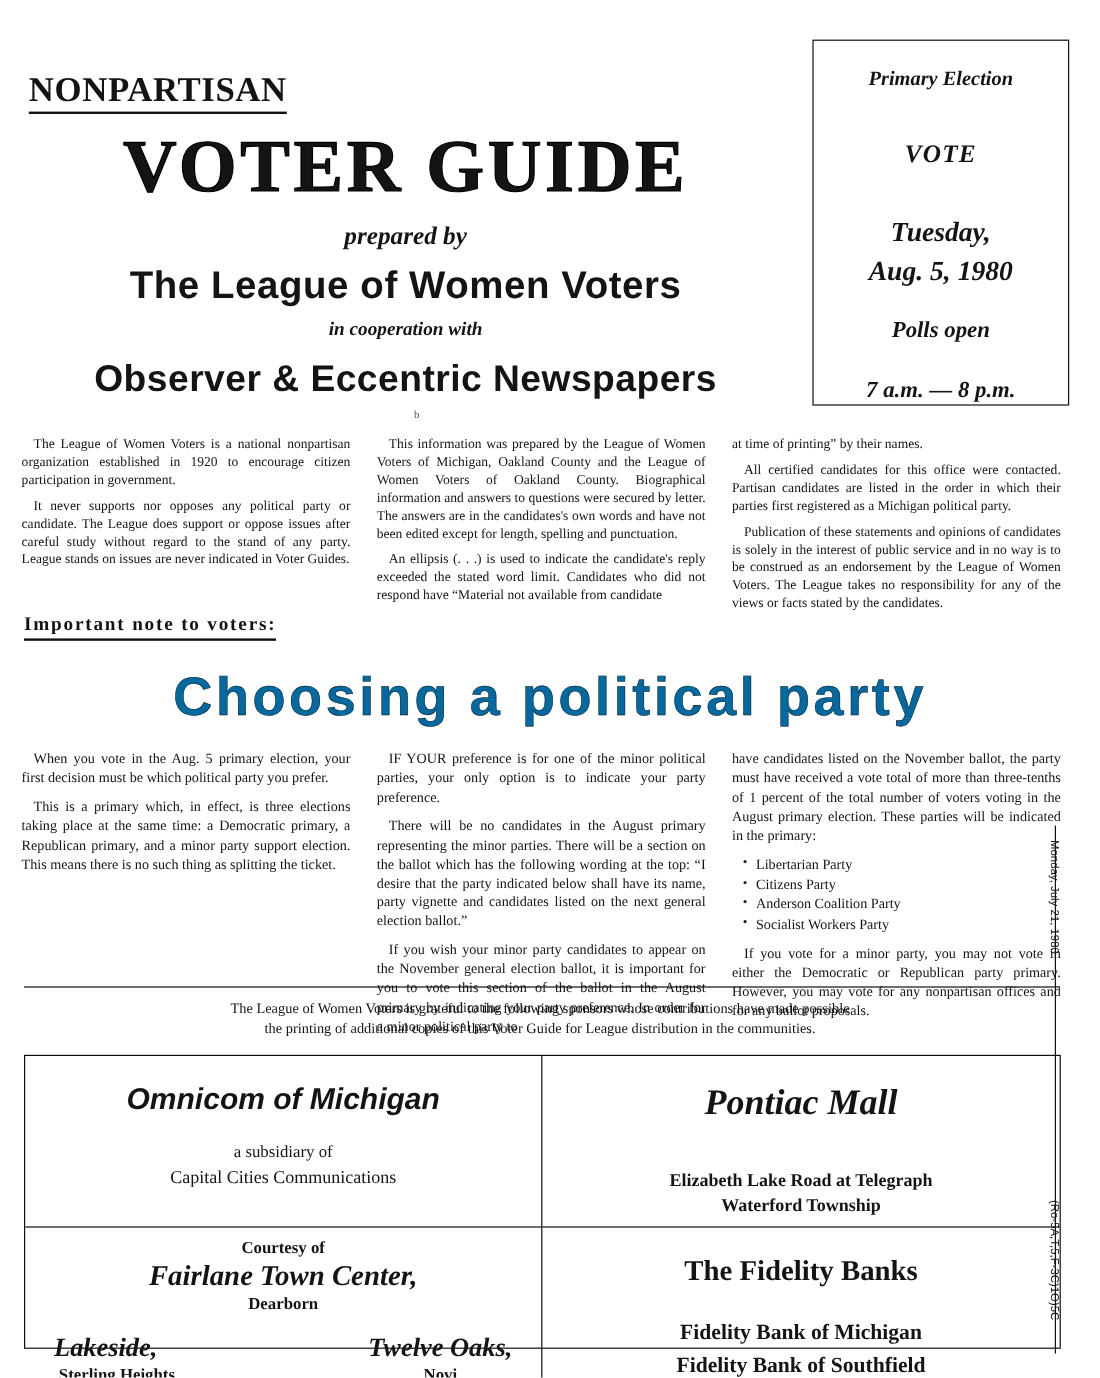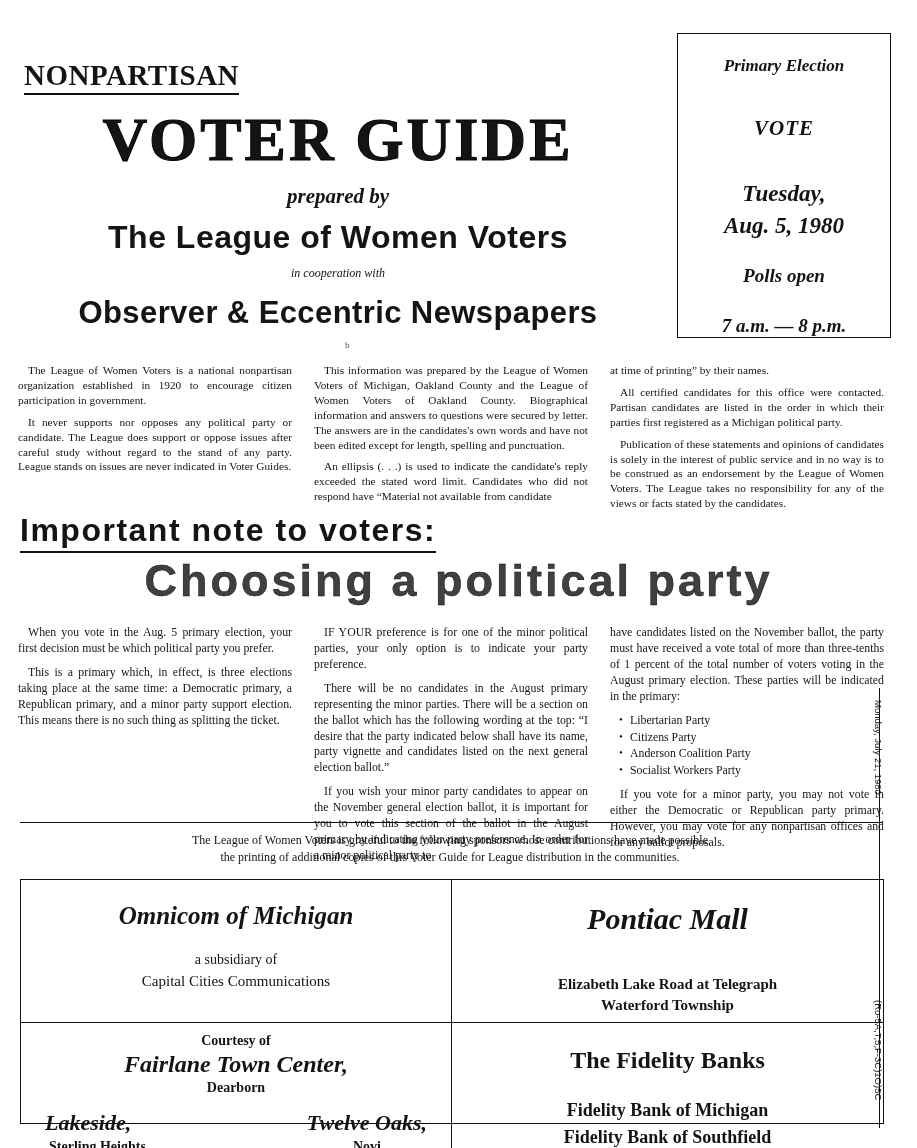--- a/index.html
+++ b/index.html
@@ -62,23 +62,23 @@
     text-align: center;
     font-family: "Liberation Sans", sans-serif;
     font-weight: bold;
     font-size: 32px;
     margin-top: 10px;
     letter-spacing: 0.5px;
   }
   .cooperation {
     text-align: center;
     font-family: "Liberation Serif", serif;
-    font-weight: normal;
-    font-style: italic;
-    font-size: 12px;
+    font-weight: bold;
+    font-style: italic;
+    font-size: 16px;
     margin-top: 10px;
   }
   .observer-line {
     text-align: center;
     font-family: "Liberation Sans", sans-serif;
     font-weight: bold;
     font-size: 31px;
     margin-top: 14px;
     letter-spacing: 0.4px;
   }
@@ -118,38 +118,38 @@
     line-height: 1.32;
     text-align: justify;
   }
   .intro p { margin: 0 0 7px 0; text-indent: 10px; }
 
   
   .important-note {
     position: absolute;
     left: 20px;
     top: 512px;
-    font-family: Liberation Sans, sans-serif;
-    font-weight: bold;
-    font-size: 32px;
+    font-family: Liberation Serif, serif;
+    font-weight: bold;
+    font-size: 16px;
     letter-spacing: 1.5px;
     border-bottom: 2px solid #111;
     padding-bottom: 2px;
   }
   .choosing {
     position: absolute;
     left: 0;
     top: 555px;
     width: 917px;
     text-align: center;
     font-family: "Liberation Sans", sans-serif;
     font-weight: bold;
     font-size: 45px;
     letter-spacing: 3px;
-    color: #404040;
+    color: #0369a1;
     -webkit-text-stroke: 0.4px #000;
   }
 
   
   .body-cols {
     position: absolute;
     left: 18px;
     top: 625px;
     width: 866px;
     display: flex;
@@ -210,21 +210,21 @@
     border-right: 1.5px solid #111;
     border-bottom: 1.5px solid #111;
     position: relative;
     padding: 8px 10px;
     box-sizing: border-box;
   }
   .sponsor-cell.r2 { border-right: none; }
   .sponsor-cell.b2 { border-bottom: none; }
   .s-omnicom {
     text-align: center;
-    font-family: Liberation Serif, serif;
+    font-family: Liberation Sans, sans-serif;
     font-weight: bold;
     font-style: italic;
     font-size: 25px;
     margin-top: 14px;
   }
   .s-sub {
     text-align: center;
     font-family: "Liberation Serif", serif;
     font-size: 14px;
     margin-top: 22px;

